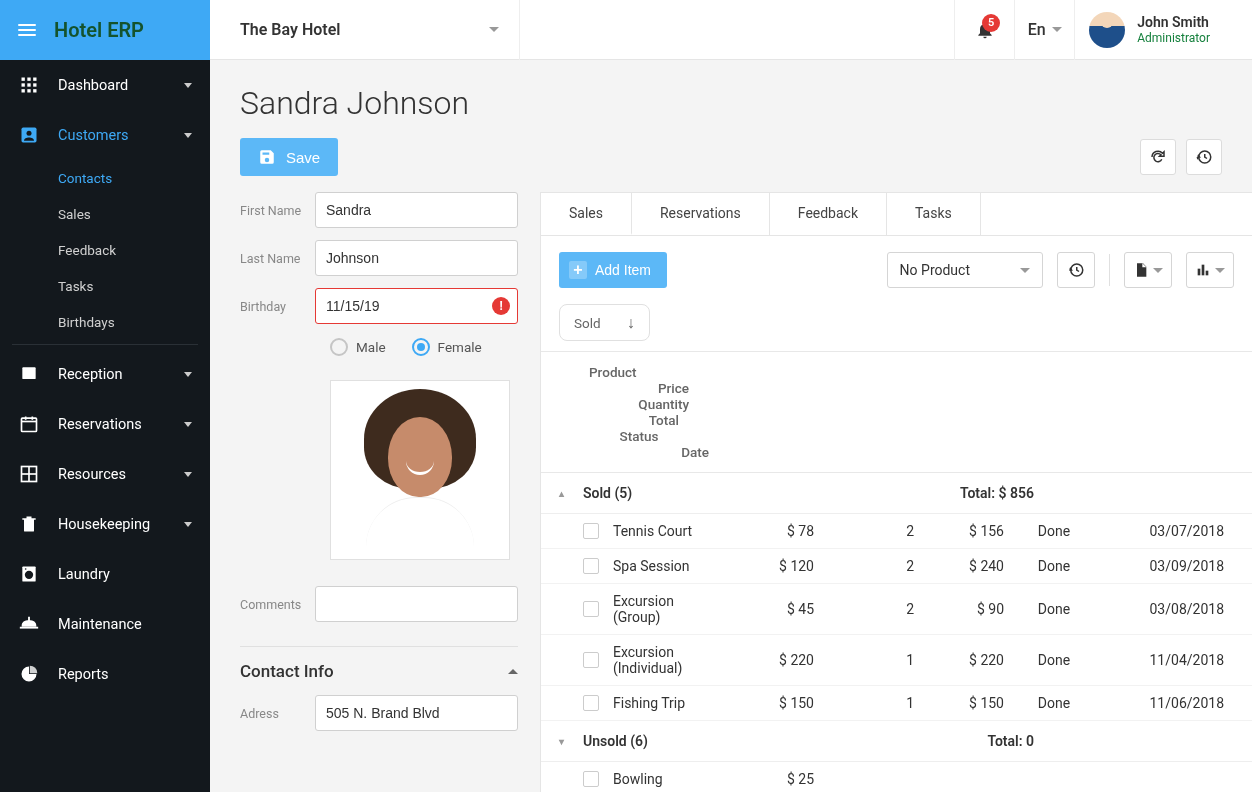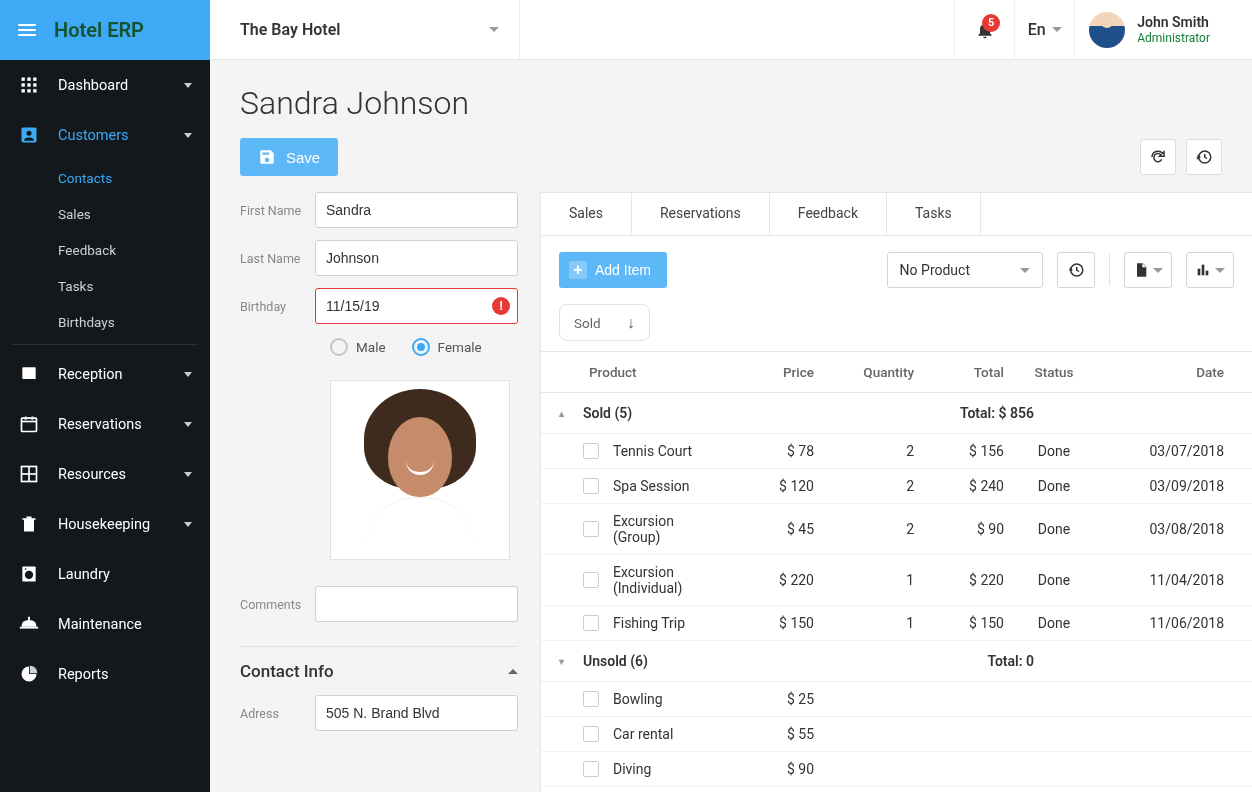--- a/index.html
+++ b/index.html
@@ -86,21 +86,21 @@
   .plus-box { width:18px; height:18px; background:rgba(255,255,255,0.25); border-radius:2px; display:flex; align-items:center; justify-content:center; font-weight:bold; font-size:16px; line-height:0;}
   .toolbar-spacer { flex:1; }
   .dropdown { height:36px; border:1px solid #d5d5d5; border-radius:3px; background:#fff; display:flex; align-items:center; padding:0 12px; gap:50px; cursor:pointer; font-size:14px;}
   .toolbar-sep { width:1px; height:32px; background:#e0e0e0; }
   .icon-btn2 { width:38px; height:36px; background:#fff; border:1px solid #d5d5d5; border-radius:3px; display:flex; align-items:center; justify-content:center; cursor:pointer;}
   .icon-btn2.with-caret { width:48px; display:flex; gap:4px;}
 
   .sort-box { margin:0 18px 10px 18px; display:inline-flex; align-items:center; gap:26px; border:1px solid #e0e0e0; padding:8px 14px; font-size:13.5px; color:#666; border-radius:8px;}
   .down-arrow { font-size:16px; }
 
-  .grid-header-row { display:flex; border-top:1px solid #e8e8e8; border-bottom:1px solid #e8e8e8; padding:12px 18px 12px 48px; font-size:13.5px; color:#666; font-weight:500;}
+  .grid-header-row { display:flex; border-top:1px solid #e8e8e8; border-bottom:1px solid #e8e8e8; padding:12px 18px 12px 48px; font-size:13.5px; color:#666; font-weight:500;flex-direction:column;}
   .col-product { flex:1.8; }
   .col-price { width:100px; text-align:right; }
   .col-qty { width:100px; text-align:right; }
   .col-total { width:90px; text-align:right; }
   .col-status { width:100px; text-align:center; }
   .col-date { width:130px; text-align:right; padding-right:10px;}
 
   .group-row { display:flex; align-items:center; padding:12px 18px; font-weight:600; font-size:14px; border-bottom:1px solid #eee;}
   .group-caret { width:12px; margin-right:12px; color:#999; font-size:10px;}
   .group-total { margin-left:auto; padding-right:200px;}

